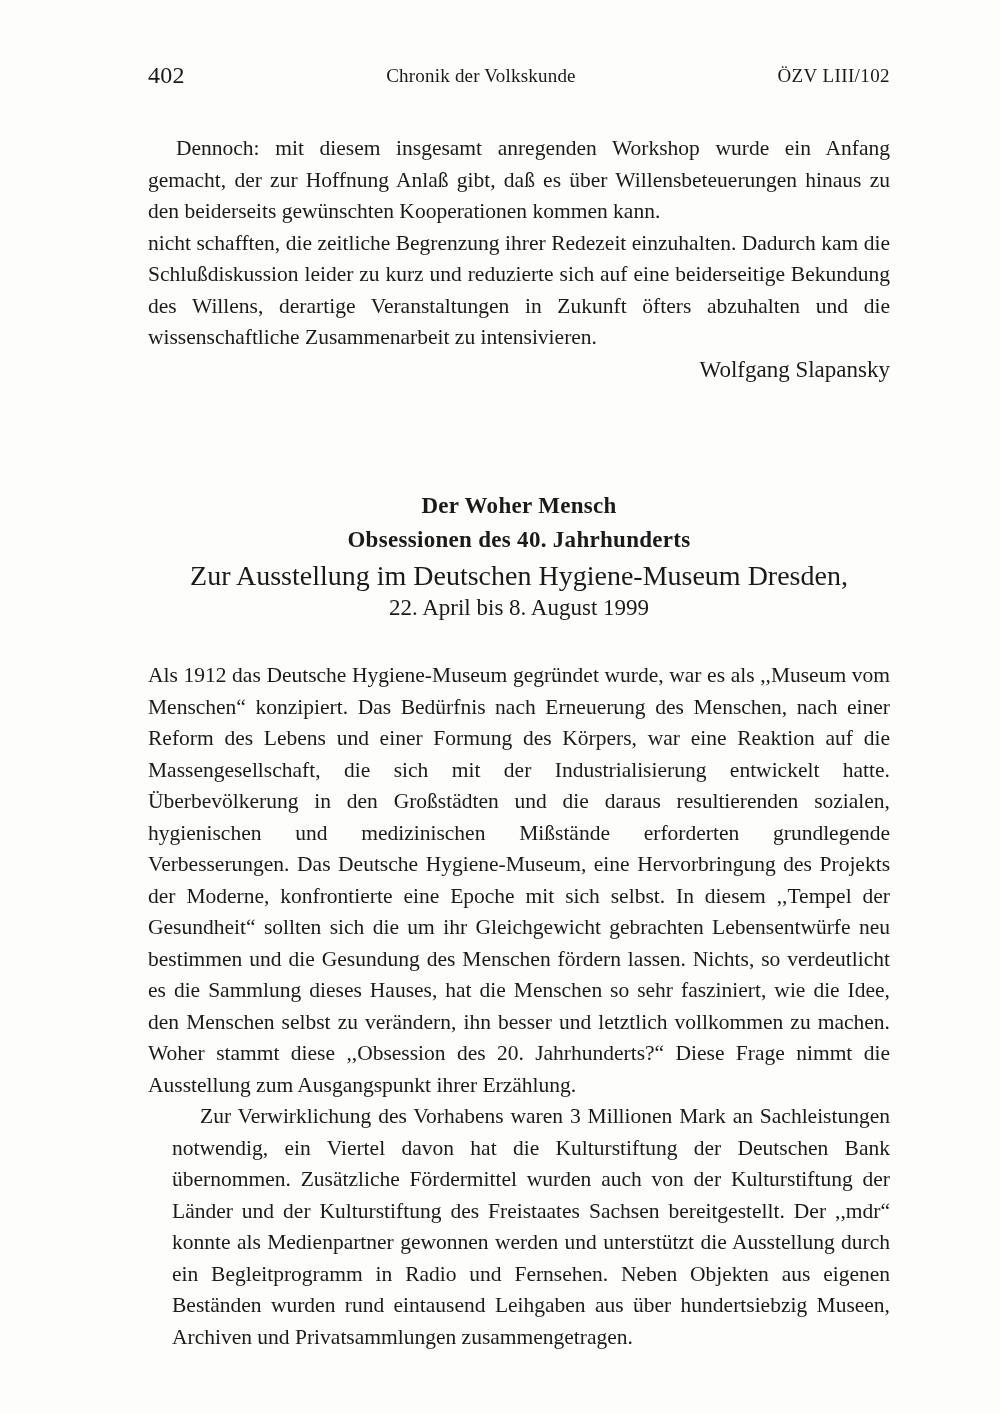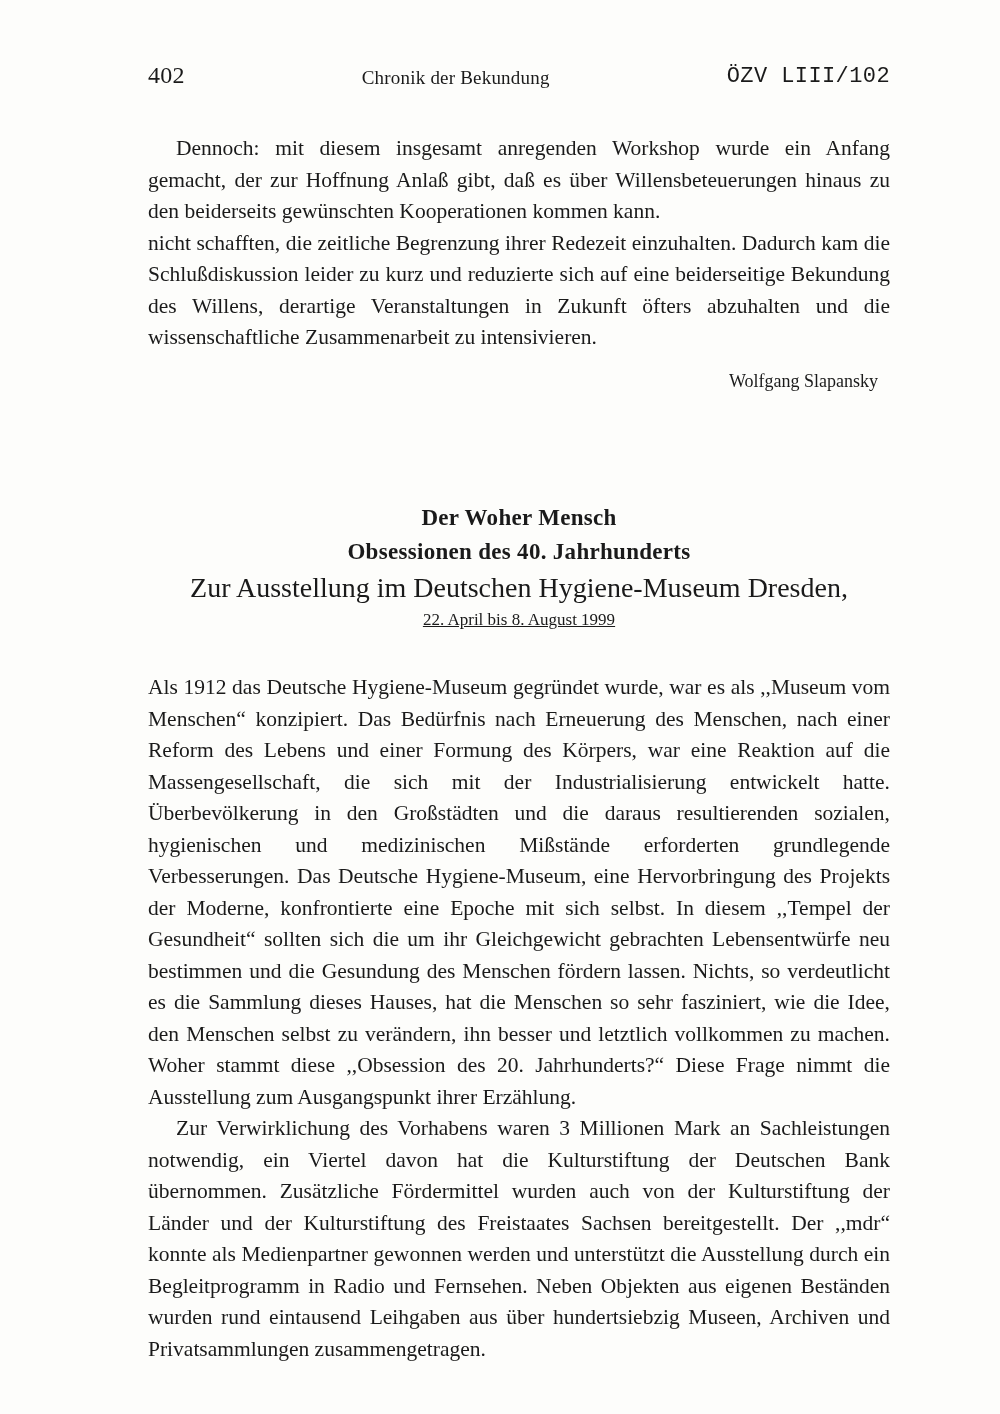--- a/index.html
+++ b/index.html
@@ -26,58 +26,57 @@
   .content {
     position: absolute;
     left: 148px;
     top: 62px;
     width: 742px;
   }
 
   
   .running-head {
     display: flex;
-    align-items: flex-end;
+    align-items: center;
     justify-content: space-between;
     font-size: 20px;
     letter-spacing: 0.2px;
     margin-bottom: 44px;
   }
   .running-head .folio {
     font-size: 24px;
     flex: 0 0 auto;
   }
   .running-head .center-title {
     font-size: 19px;
     flex: 1 1 auto;
     text-align: center;
     margin: 0 10px;
   }
   .running-head .journal-ref {
-    font-size: 22px;
+    font-size: 19px;
     flex: 0 0 auto;
     letter-spacing: 0.4px;
-    font-family: Liberation Mono, monospace;
   }
 
   
   p.body-par {
     margin: 0;
     font-size: 21.5px;
     line-height: 31.5px;
     text-align: justify;
     text-justify: inter-word;
     hyphens: manual;
   }
   p.indent {
     text-indent: 28px;
   }
   .signature {
-    margin: 12px;
-    font-size: 18px;
+    margin: 0;
+    font-size: 23px;
     line-height: 31.5px;
     text-align: right;
   }
 
   
   .article-head {
     margin-top: 104px;
     text-align: center;
   }
   .article-head .main-title {
@@ -92,42 +91,42 @@
     line-height: 34px;
     letter-spacing: 0.3px;
   }
   .article-head .exhibition-line {
     font-size: 28px;
     line-height: 32px;
     font-weight: normal;
     margin-top: 3px;
   }
   .article-head .date-line {
-    font-size: 17px;
+    font-size: 23px;
     line-height: 32px;
     font-weight: normal;
-    text-decoration: underline;
   }
 
   .article-body {
     margin-top: 36px;
   }
   .article-body p.body-par + p.body-par {
     margin-top: 0;
+    margin-left: 24px;
   }
 </style>
 </head>
 <body>
 
 <div class="page">
   <div class="content">
 
     <div class="running-head">
       <span class="folio">402</span>
-      <span class="center-title">Chronik der Bekundung</span>
+      <span class="center-title">Chronik der Volkskunde</span>
       <span class="journal-ref">ÖZV LIII/102</span>
     </div>
 
     <div>
       <p class="body-par indent">Dennoch: mit diesem insgesamt anregenden Workshop wurde ein Anfang gemacht, der zur Hoffnung Anlaß gibt, daß es über Willensbeteuerungen hinaus zu den beiderseits gewünschten Kooperationen kommen kann.</p>
       <p class="body-par">nicht schafften, die zeitliche Begrenzung ihrer Redezeit einzuhalten. Dadurch kam die Schlußdiskussion leider zu kurz und reduzierte sich auf eine beiderseitige Bekundung des Willens, derartige Veranstaltungen in Zukunft öfters abzuhalten und die wissenschaftliche Zusammenarbeit zu intensivieren.</p>
       <p class="signature">Wolfgang Slapansky</p>
     </div>
 
     <div class="article-head">

